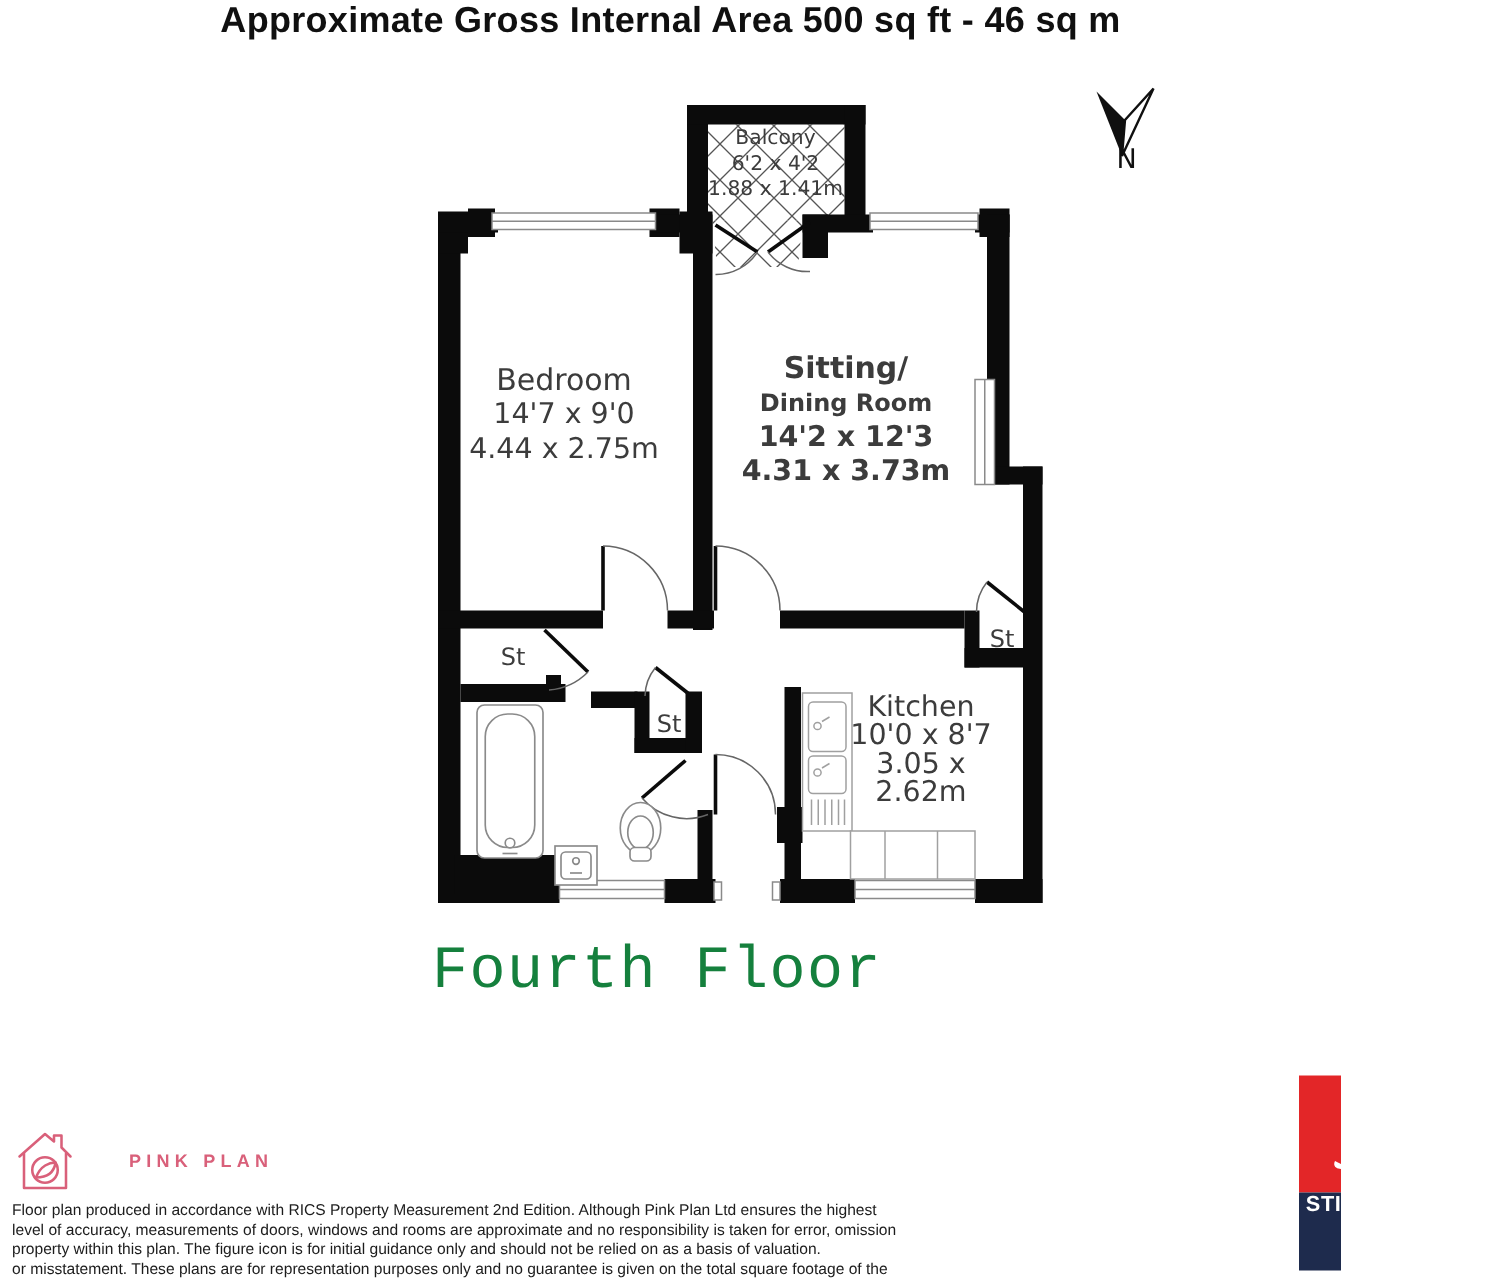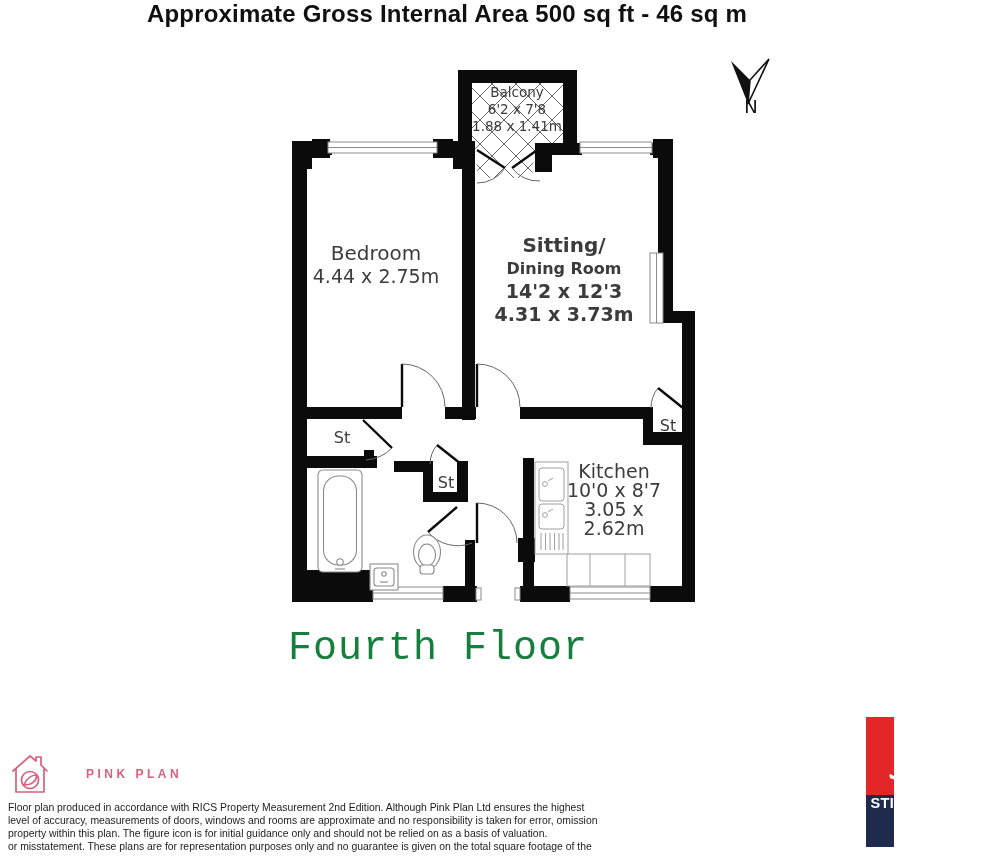--- a/index.html
+++ b/index.html
@@ -164,26 +164,27 @@
     </g>
 
     <g>
       <polygon points="748,104 731,61 750,80" fill="#101010"></polygon>
       <polygon points="748,104 750,80 769,59" fill="#ffffff" stroke="#101010" stroke-width="1.6"></polygon>
     </g>
   </svg>
 
   <div class="abs room-label lbl-balcony">
     <div class="rname">Balcony</div>
-    <div>6'2 x 7'8</div>
+    <div>6'2 x 4'2</div>
     <div>1.88 x 1.41m</div>
   </div>
 
   <div class="abs room-label lbl-bedroom">
     <div class="rname" style="font-size:20px">Bedroom</div>
+    <div>14'7 x 9'0</div>
     <div>4.44 x 2.75m</div>
   </div>
 
   <div class="abs room-label lbl-sitting">
     <div class="rname" style="font-size:20px">Sitting/</div>
     <div class="rname" style="font-size:16px">Dining Room</div>
     <div>14'2 x 12'3</div>
     <div>4.31 x 3.73m</div>
   </div>
 

